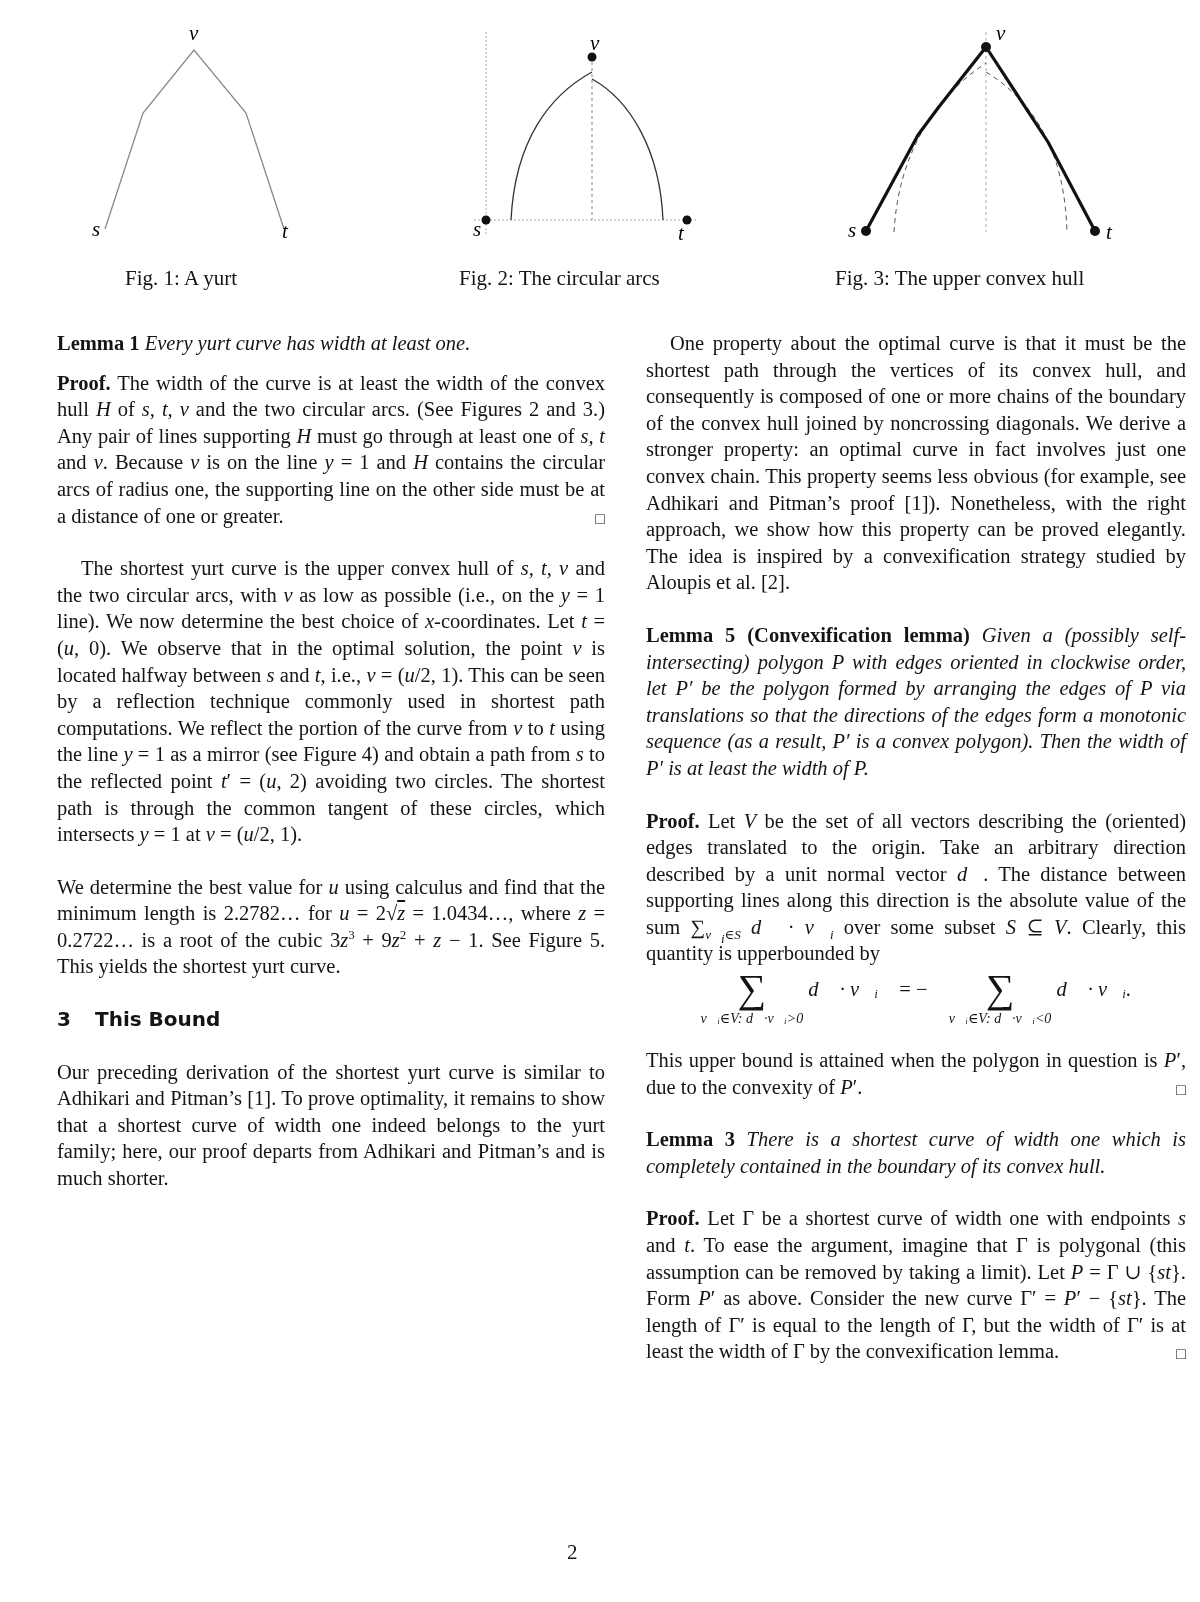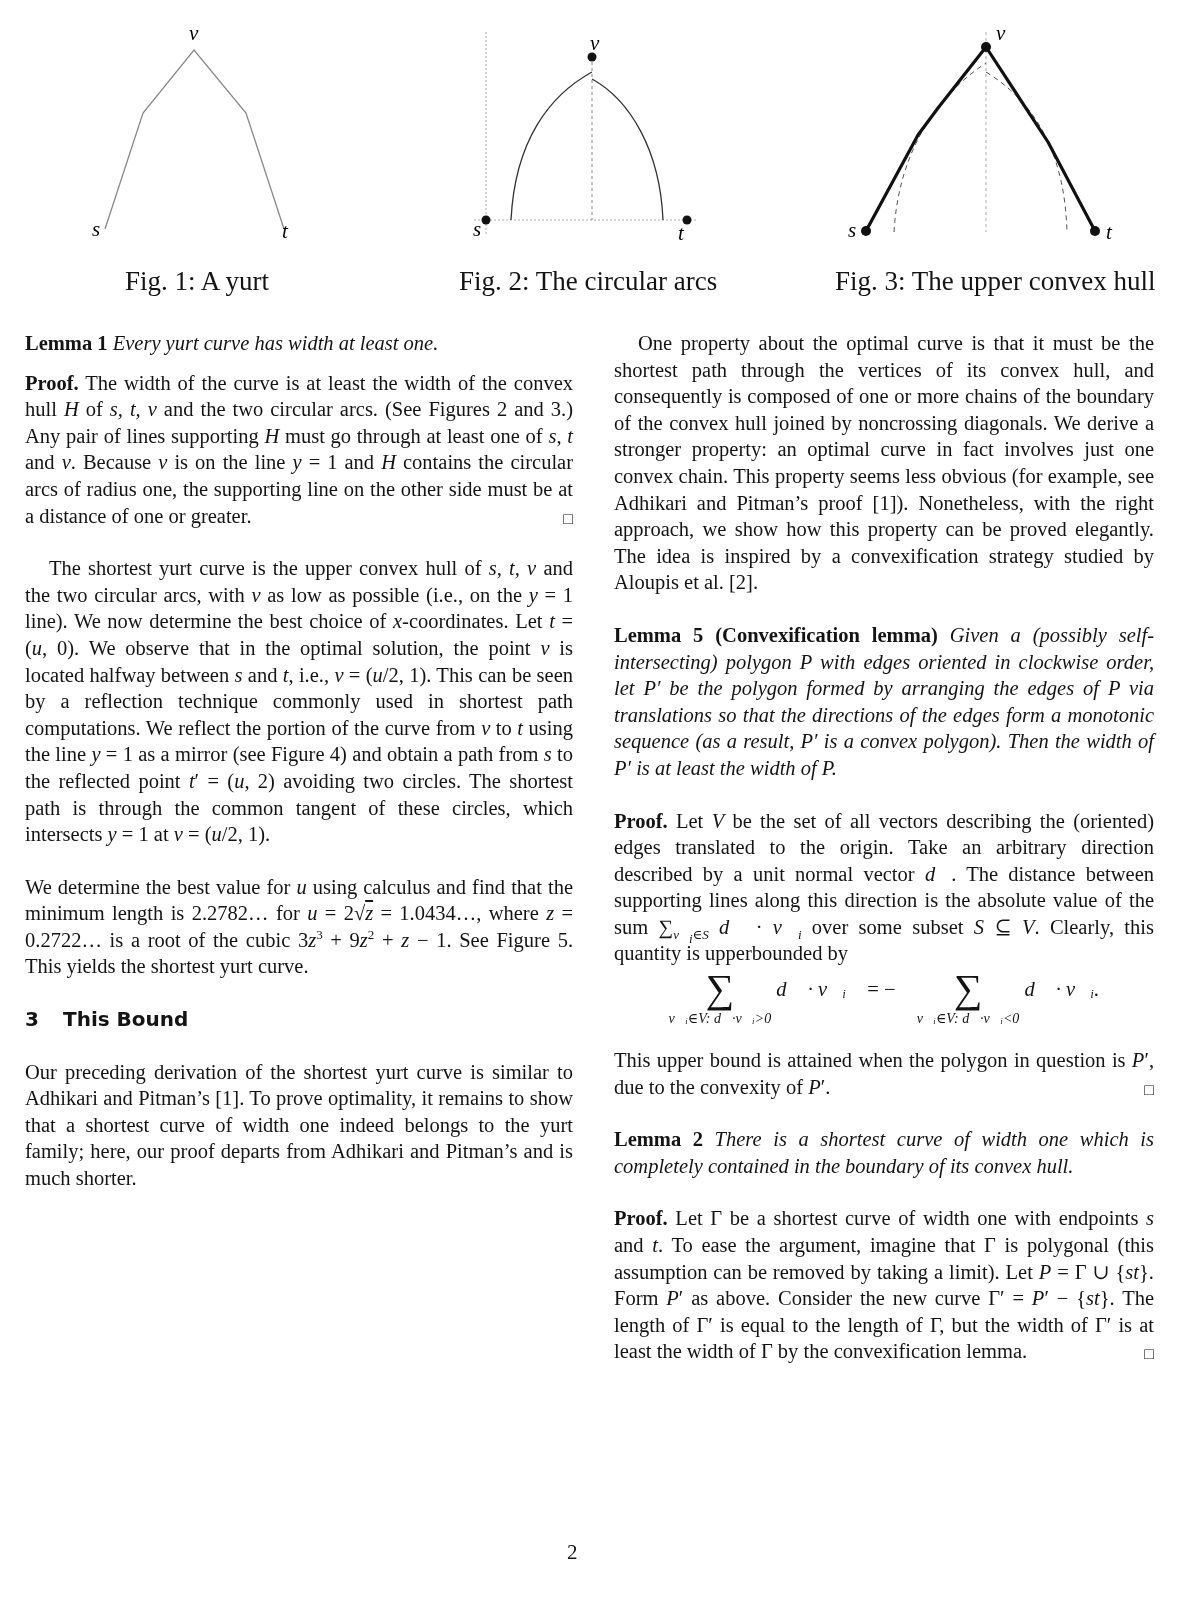--- a/index.html
+++ b/index.html
@@ -4,25 +4,26 @@
 <style>
   html, body { margin: 0; padding: 0; background: #ffffff; }
   body {
     width: 1200px; height: 1602px; position: relative; overflow: hidden;
     font-family: "Liberation Serif", "DejaVu Serif", serif;
     color: #141414;
   }
   .fig { position: absolute; top: 0; }
   .fig svg { display: block; }
   .caption {
-    position: absolute; top: 266px; font-size: 27px; white-space: nowrap;
+    position: absolute; top: 266px; font-size: 21px; white-space: nowrap;
   }
   .col {
     position: absolute; width: 548px; font-size: 20.5px; line-height: 26.6px;
     text-align: justify;
+    margin-left: 32px;
   }
   .col-left { left: 25px; top: 330px; }
   .col-right { left: 614px; top: 330px; width: 540px; }
   p { margin: 0; }
   .indent { text-indent: 24px; }
   .gap { height: 13px; }
   .gap-l { height: 26px; }
   b { font-weight: bold; }
   i, .m { font-style: italic; }
   .qed { float: right; font-style: normal; font-size: 16px; margin-top: 3px; }
@@ -136,21 +137,21 @@
       <span class="sumsub">v⃗ᵢ∈V: d⃗·v⃗ᵢ&lt;0</span>
     </span>
     <span class="m" style="vertical-align:top; line-height:44px;">d⃗ · v⃗ᵢ.</span>
   </div>
   <p>
     <span>This upper bound is attained when the polygon in question is <i>P</i>′, due to the convexity of <i>P</i>′.</span>
     <span class="qed">□</span>
   </p>
   <div class="gap-l"></div>
   <p>
-    <b>Lemma 2</b>
+    <b>Lemma 3</b>
     <i>There is a shortest curve of width one which is completely contained in the boundary of its convex hull.</i>
   </p>
   <div class="gap-l"></div>
   <p>
     <b>Proof.</b><span> Let Γ be a shortest curve of width one with endpoints <i>s</i> and <i>t</i>. To ease the argument, imagine that Γ is polygonal (this assumption can be removed by taking a limit). Let <i>P</i> = Γ ∪ {<i>st</i>}. Form <i>P</i>′ as above. Consider the new curve Γ′ = <i>P</i>′ − {<i>st</i>}. The length of Γ′ is equal to the length of Γ, but the width of Γ′ is at least the width of Γ by the convexification lemma.</span>
     <span class="qed">□</span>
   </p>
 </div>
 
 <div class="pagenum">2</div>

